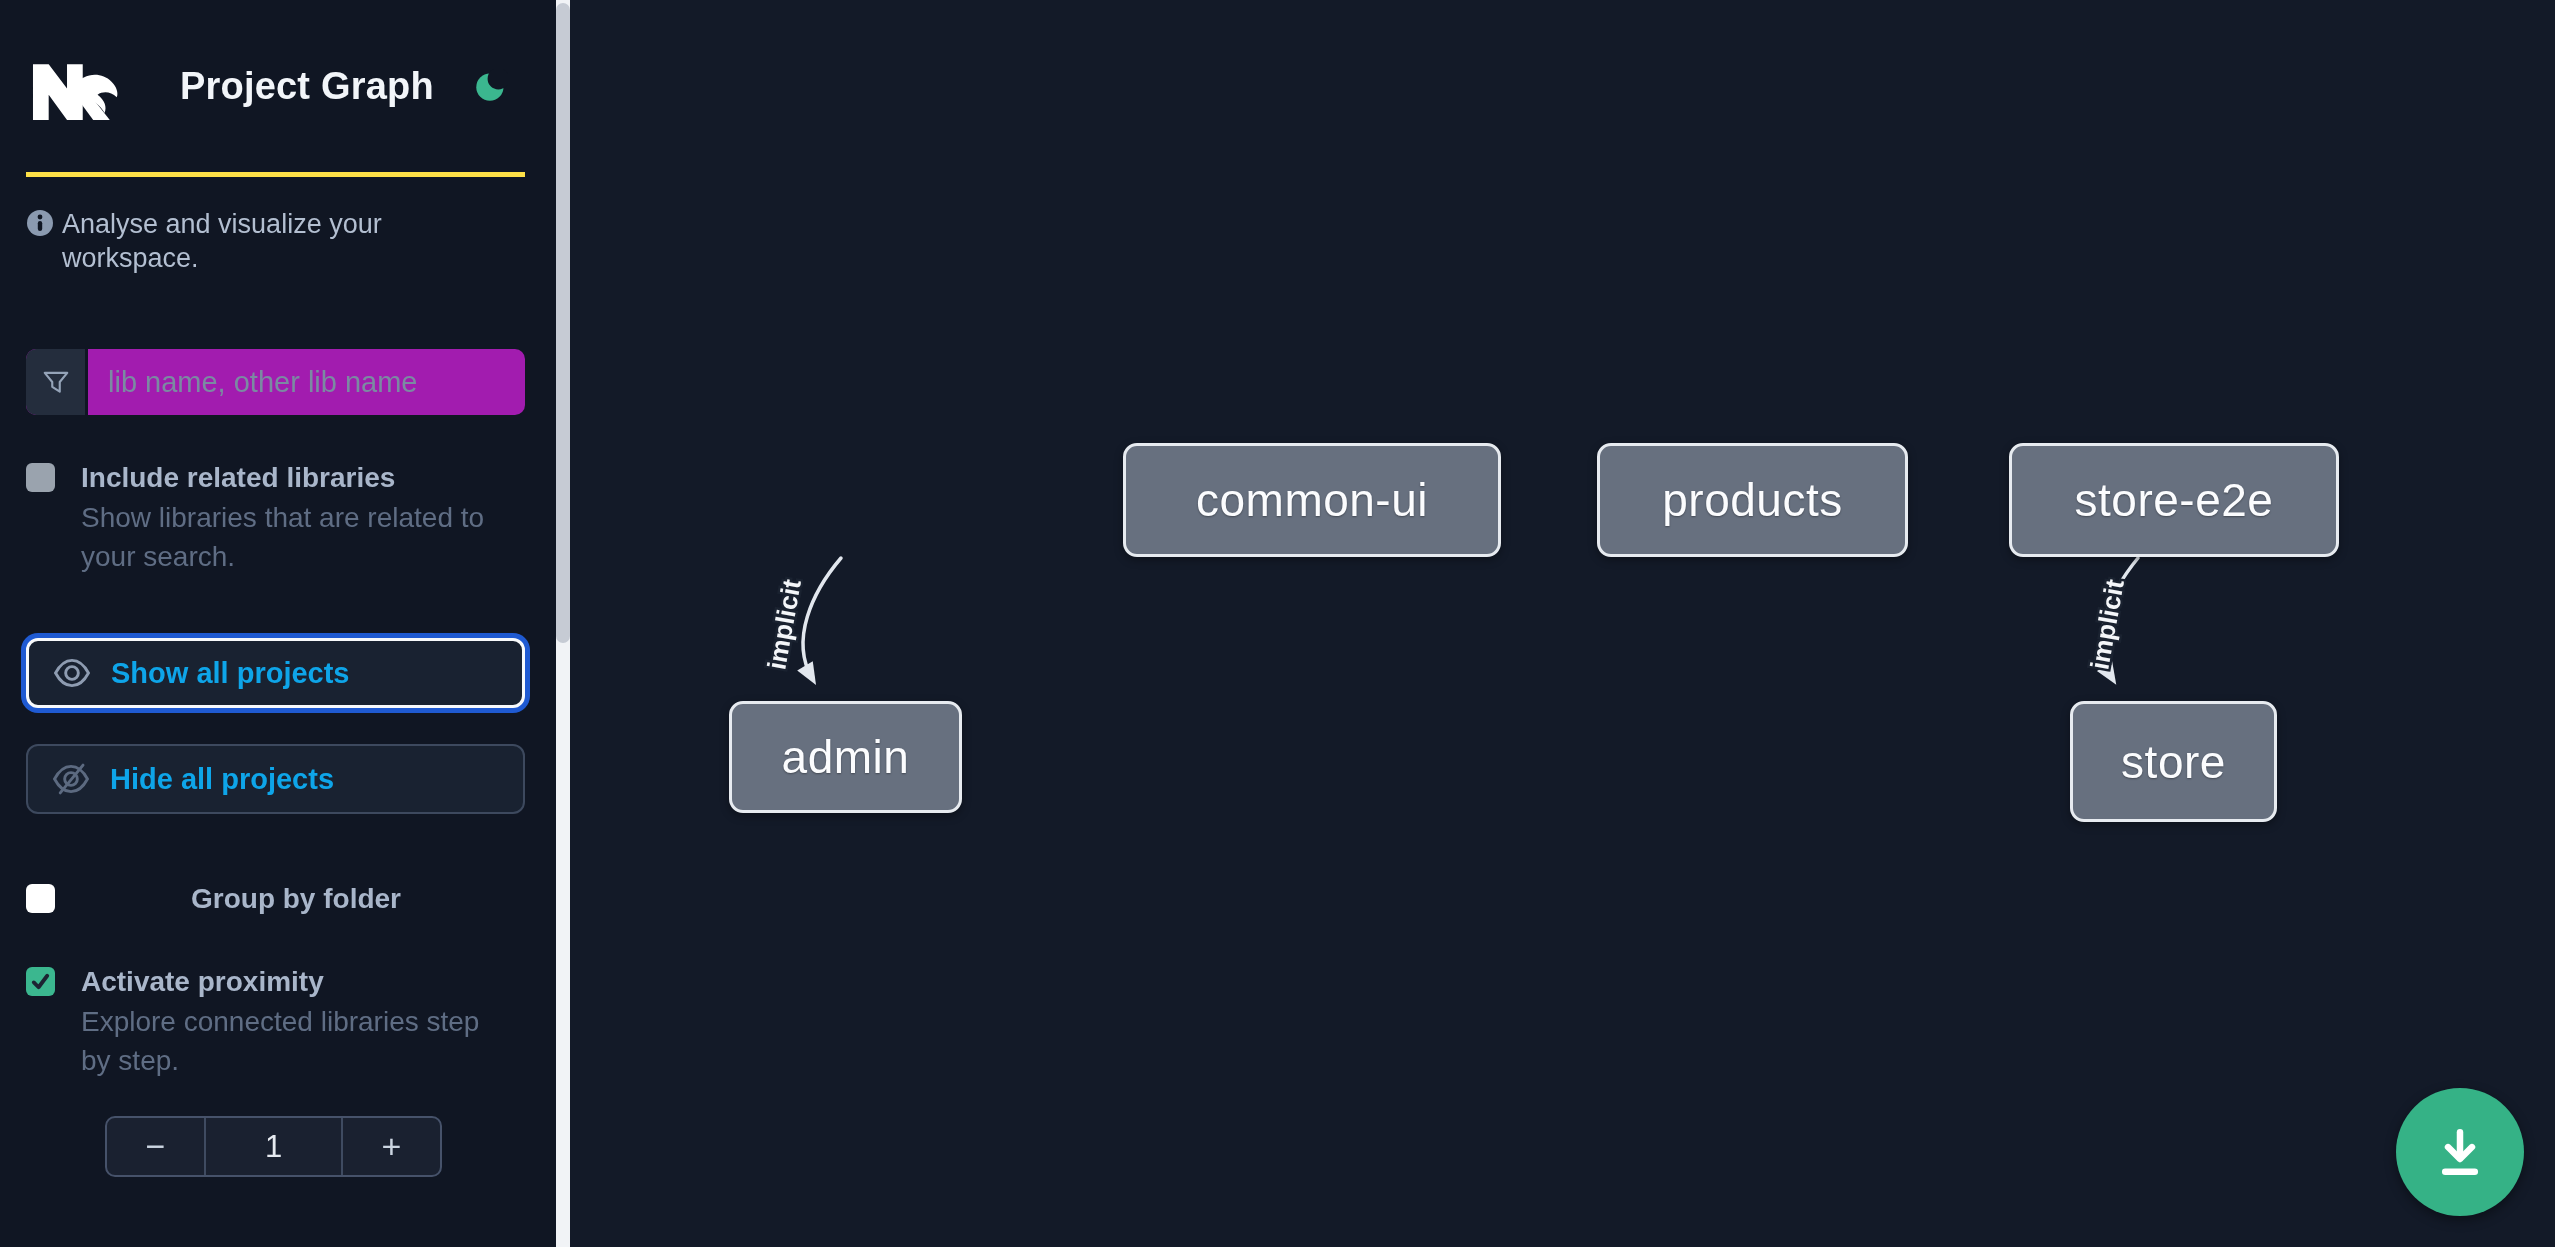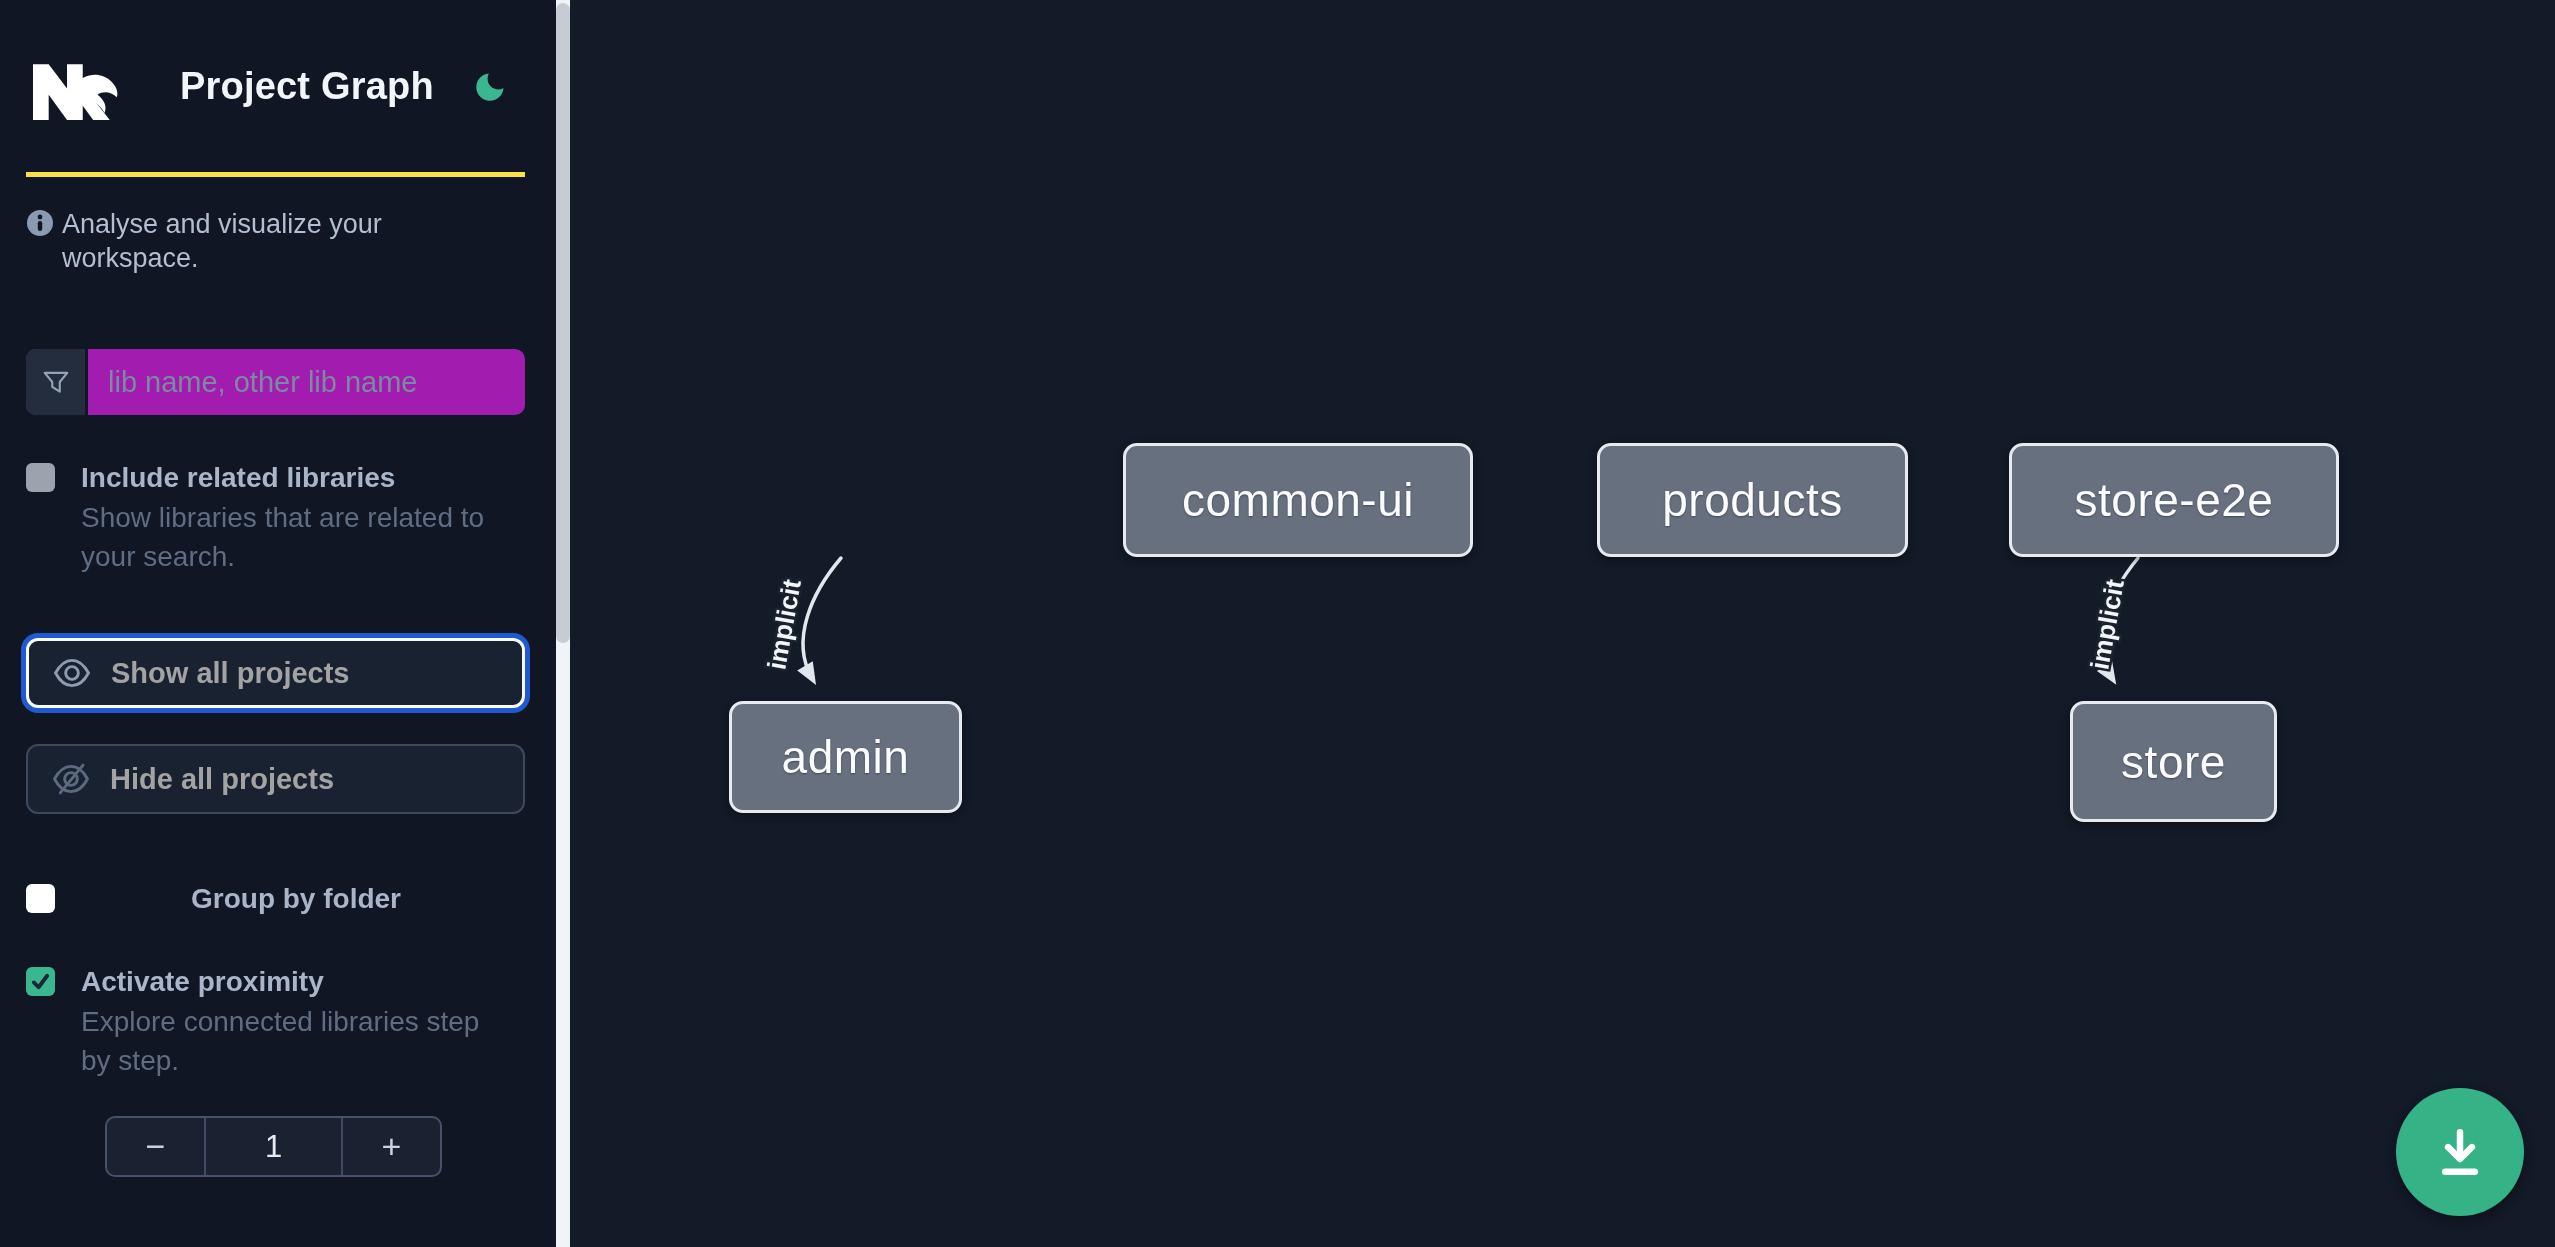--- a/index.html
+++ b/index.html
@@ -77,21 +77,21 @@
   .toggle-label { font-size: 28px; font-weight: 700; color: #a9b6ca; line-height: 37px; }
   .toggle-desc  { font-size: 28px; font-weight: 400; color: #5f6d84; line-height: 39px; margin-top: 2px; }
 
   .sb-btn {
     margin-top: 62px;
     width: 100%; height: 70px;
     background: #192231;
     border: 2px solid #3d495e; border-radius: 12px;
     display: flex; align-items: center; gap: 20px; padding: 0 24px;
     font-family: "Liberation Sans", sans-serif;
-    font-size: 29px; font-weight: 700; color: #a3a3a3;
+    font-size: 29px; font-weight: 700; color: #0ea5e9;
     cursor: pointer;
   }
   .sb-btn.hide { margin-top: 36px; }
   .sb-btn.focused {
     border: 3px solid #f8fafc;
     box-shadow: 0 0 0 5px #1f5ad2;
   }
   .sb-btn .icn { flex: 0 0 auto; display: flex; }
 
   .stepper {
@@ -166,21 +166,21 @@
     <g>
       <path d="M 841 558 C 812 592, 790 640, 812 678" fill="none" stroke="#e2e7ee" stroke-width="3.5" stroke-linecap="round" marker-end="url(#arrow)"></path>
       <text class="edge-label" transform="translate(793 626) rotate(-80)">implicit</text>
     </g>
     <g>
       <path d="M 2138 558 C 2110 592, 2088 640, 2112 678" fill="none" stroke="#e2e7ee" stroke-width="3.5" stroke-linecap="round" marker-end="url(#arrow)"></path>
       <text class="edge-label" transform="translate(2116 626) rotate(-80)">implicit</text>
     </g>
   </svg>
 
-  <div class="node" style="left:1123px; top:443px; width:350px; height:114px;">common-ui</div>
+  <div class="node" style="left:1123px; top:443px; width:378px; height:114px;">common-ui</div>
   <div class="node" style="left:1597px; top:443px; width:311px; height:114px;">products</div>
   <div class="node" style="left:2009px; top:443px; width:330px; height:114px;">store-e2e</div>
   <div class="node" style="left:729px;  top:701px; width:233px; height:112px;">admin</div>
   <div class="node" style="left:2070px; top:701px; width:207px; height:121px;">store</div>
 
   <button class="fab">
     <span style="display:flex;">
       <svg width="62" height="62" viewBox="0 0 44 44">
         <g stroke="#ffffff" stroke-width="4.6" fill="none" stroke-linecap="round" stroke-linejoin="round">
           <path d="M22 8 V26"></path>

